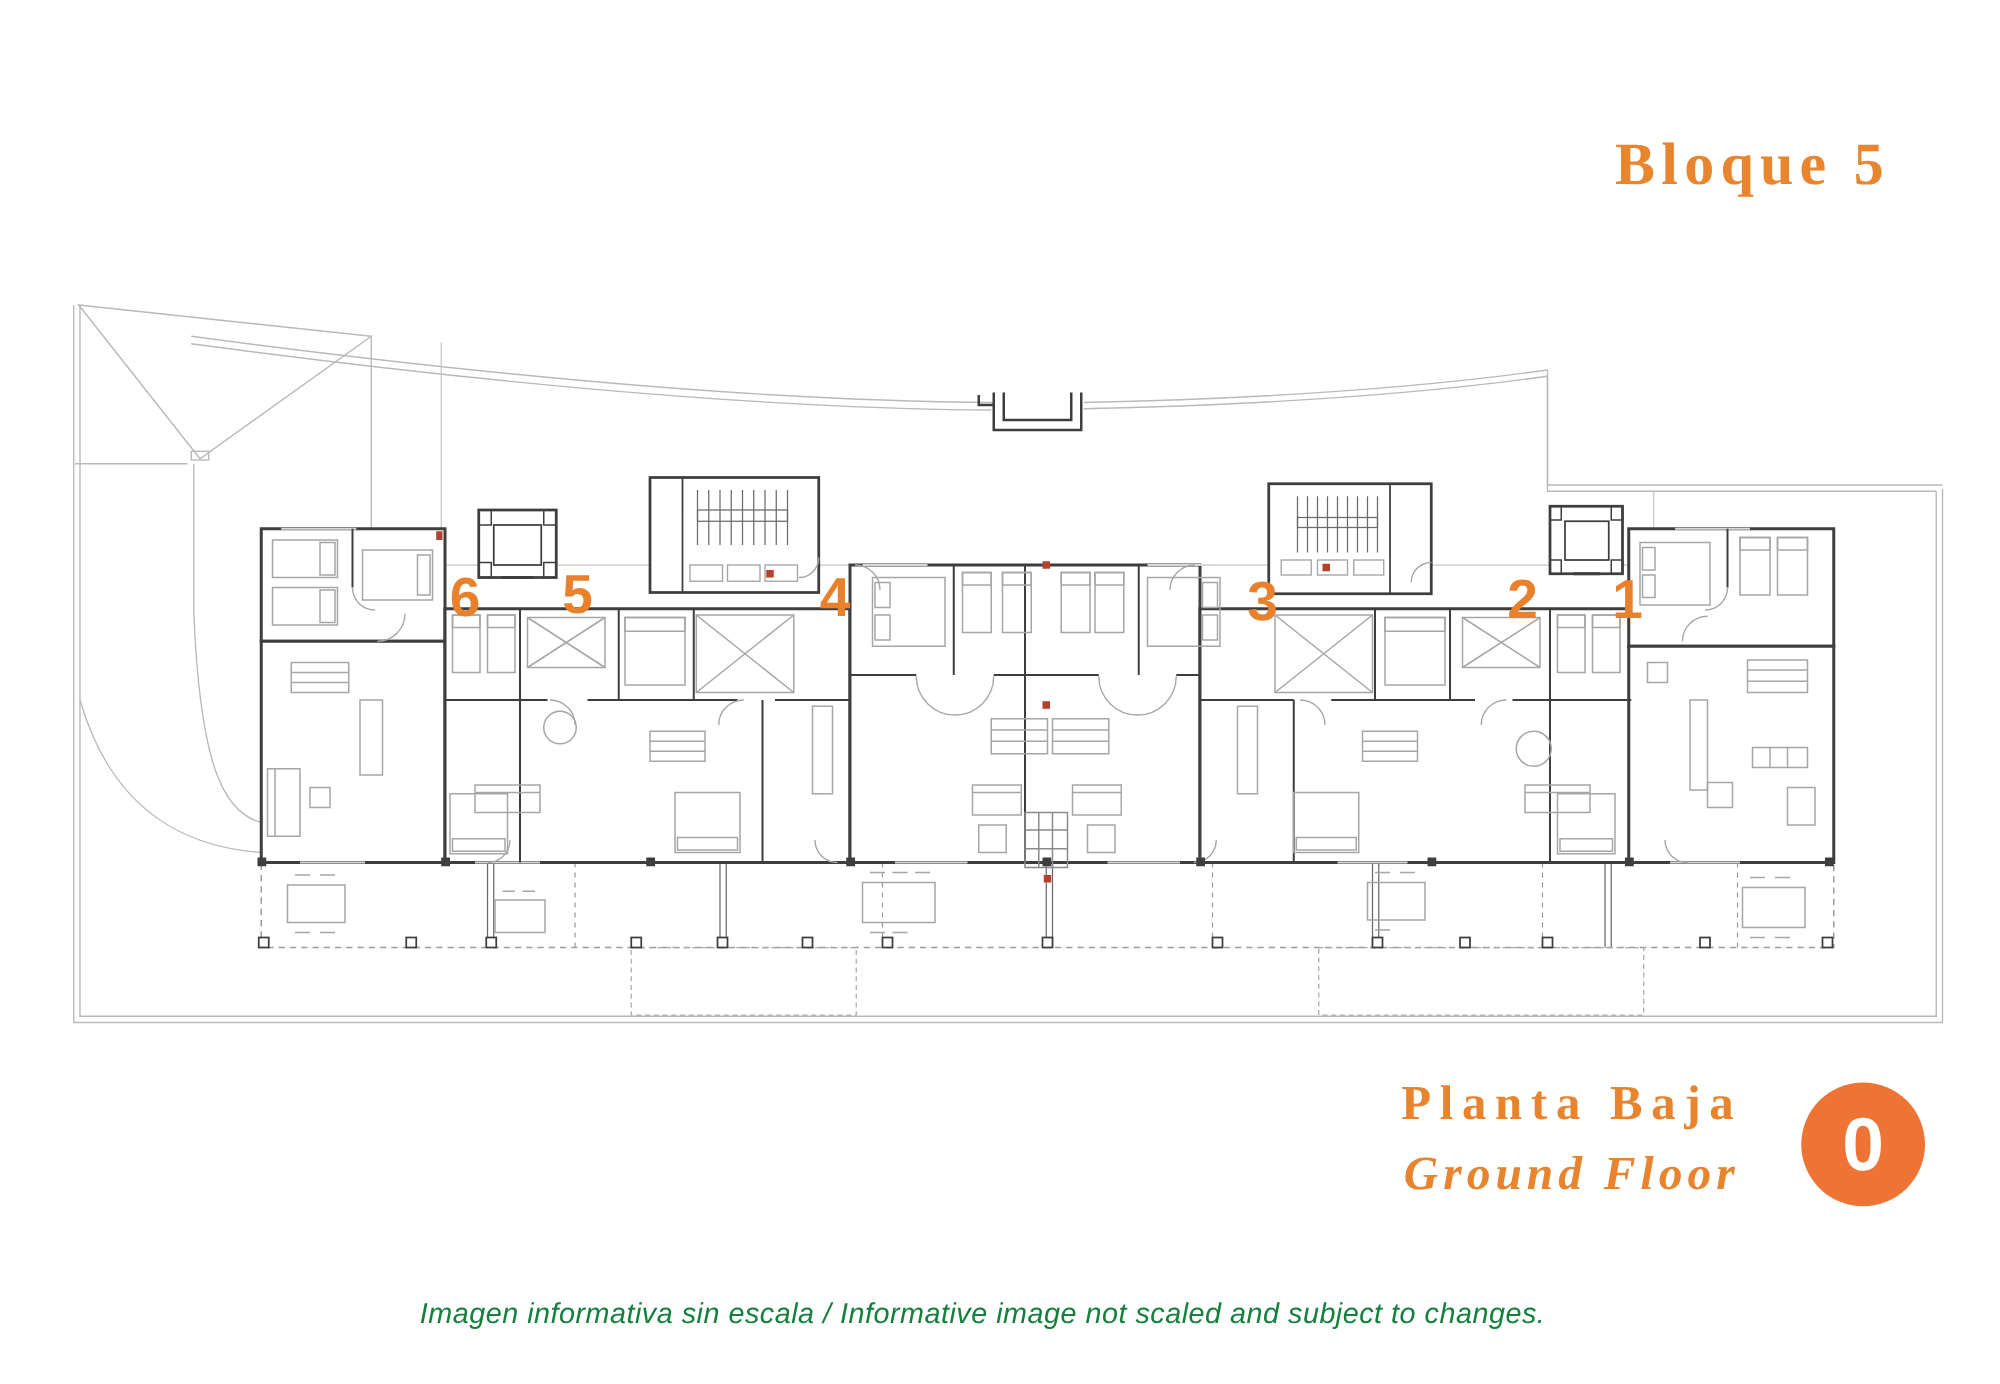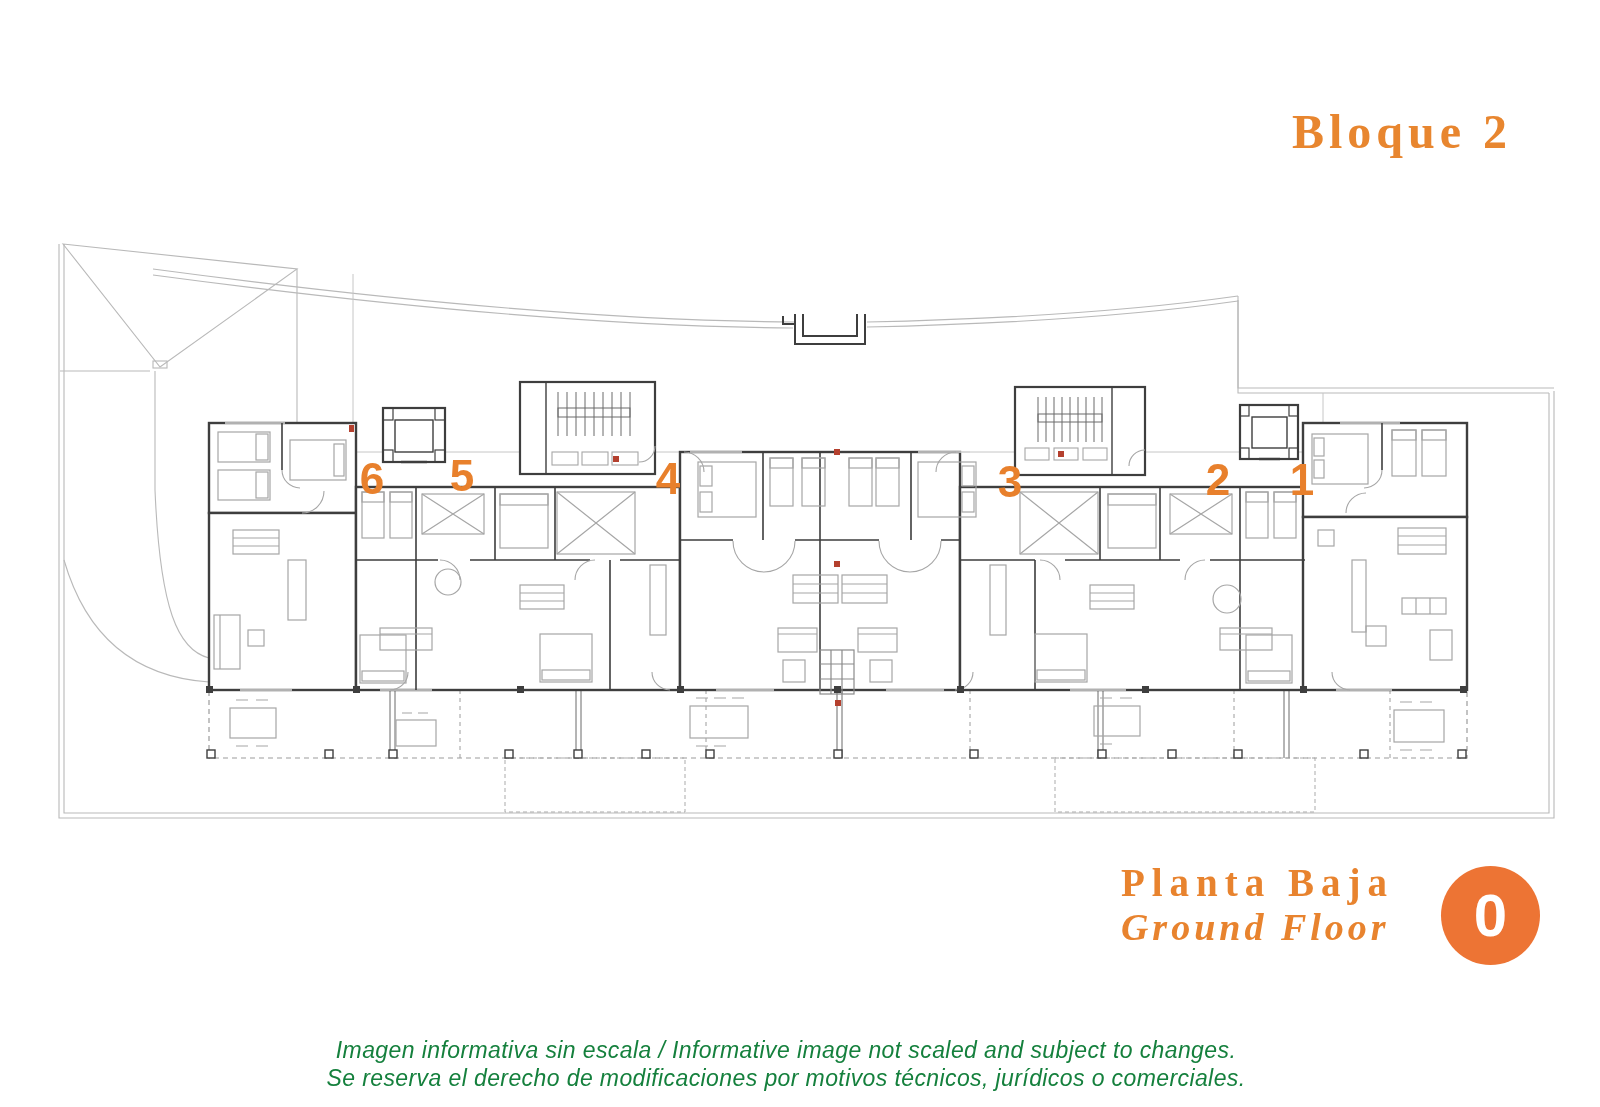--- a/index.html
+++ b/index.html
@@ -18,47 +18,47 @@
     position:absolute;transform:translate(-50%,-50%);
     font-weight:700;font-size:44px;color:#E8802C;line-height:1;
   }
   .u-6{left:322px;top:249px}
   .u-5{left:412px;top:246px}
   .u-4{left:618px;top:249px}
   .u-3{left:960px;top:252px}
   .u-2{left:1168px;top:250px}
   .u-1{left:1252px;top:250px}
   .floor-label{
-    position:absolute;top:860px;right:206px;text-align:left;
+    position:absolute;top:860px;right:206px;text-align:center;
     color:#E8832E;white-space:nowrap;
   }
   .floor-es{
     font-family:"Liberation Serif",serif;font-weight:700;
     font-size:39px;letter-spacing:7px;
   }
   .floor-en{
     font-family:"Liberation Serif",serif;font-weight:700;font-style:italic;
-    font-size:38px;letter-spacing:4px;margin-top:0;
+    font-size:38px;letter-spacing:4px;margin-top:12px;
   }
   .floor-badge{
     position:absolute;left:1441px;top:866px;width:99px;height:99px;
     border-radius:50%;background:#ED7434;color:#ffffff;
     display:flex;align-items:center;justify-content:center;
     font-size:60px;font-weight:700;
   }
   .disclaimer{
     position:absolute;top:1036px;left:0;width:1572px;text-align:center;
     font-style:italic;color:#15803d;font-size:23px;line-height:28px;
     letter-spacing:0.4px;
   }
 </style>
 </head>
 <body>
 
-<div class="block-title">Bloque 2</div>
+<div class="block-title">Bloque 5</div>
 
 <div class="plan-wrap">
   <svg viewBox="0 0 1515 600" xmlns="http://www.w3.org/2000/svg" fill="none">
 
     <g stroke="#B9B9B9" stroke-width="1.1" fill="none">
       <path d="M9,14 V588 H1504 V161"></path>
       <path d="M14,14 V583 H1499 V163"></path>
       <path d="M1188,66 V158 H1504"></path>
       <path d="M1188,70 V163 H1499"></path>
       <path d="M13,14 L247,39 L110,137 Z"></path>
@@ -351,14 +351,13 @@
   <div class="floor-es">Planta Baja</div>
   <div class="floor-en">Ground Floor</div>
 </div>
 
 <div class="floor-badge">
   <span>0</span>
 </div>
 
 <div class="disclaimer">
   <div>Imagen informativa sin escala /  Informative image not scaled and subject to changes.</div>
-  <div>Se reserva el derecho de modificaciones por motivos técnicos, jurídicos o comerciales.</div>
 </div>
 
 </body></html>

